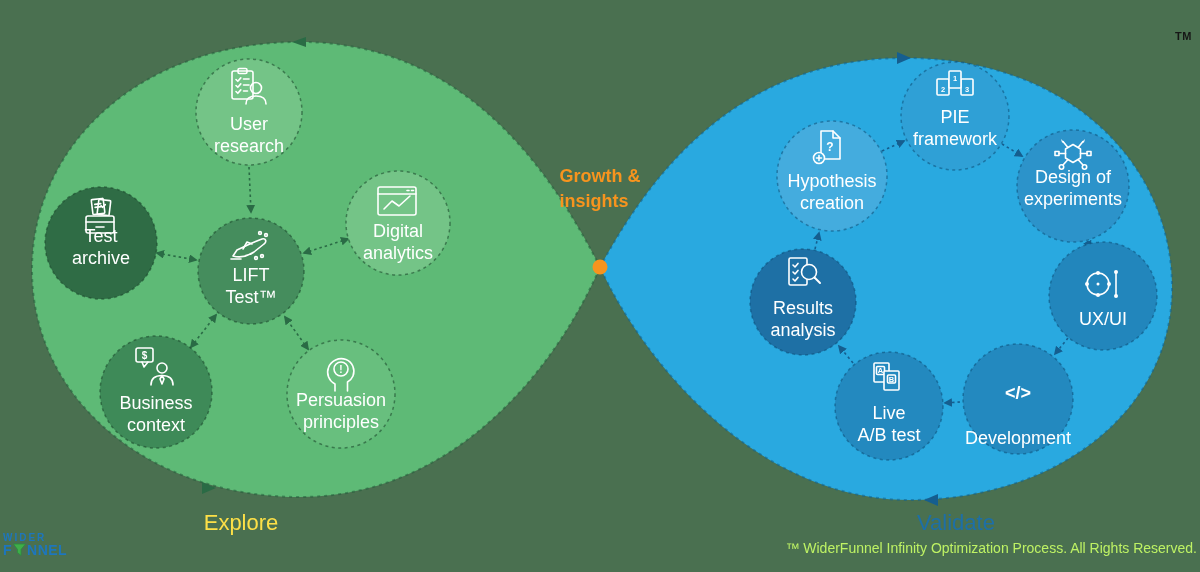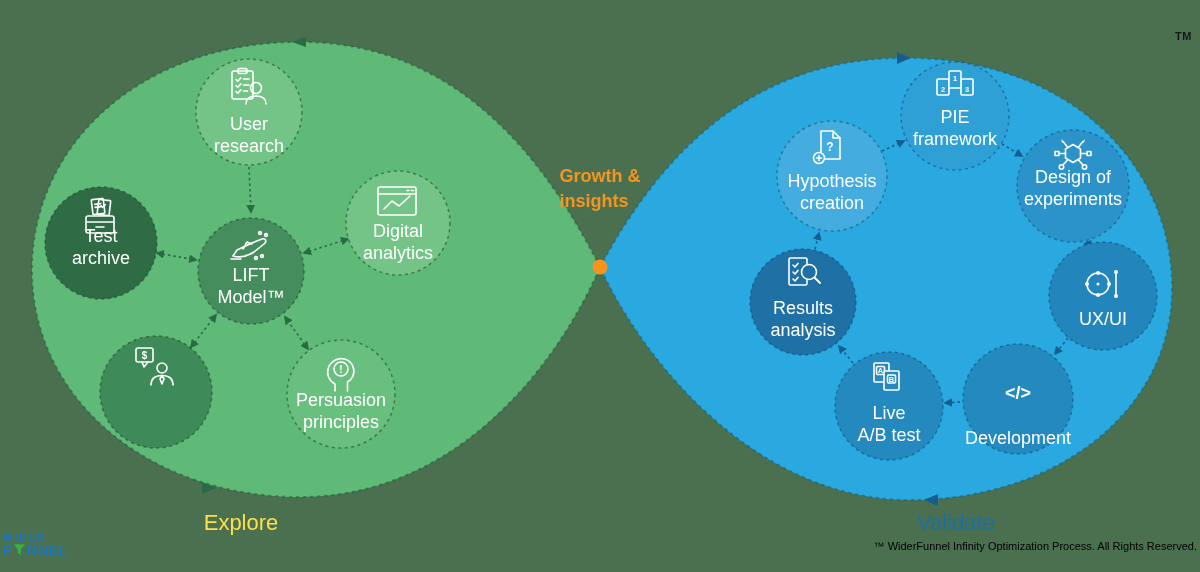--- a/index.html
+++ b/index.html
@@ -6,21 +6,21 @@
   .stage{position:relative;width:1200px;height:572px;background:#4A7050;
          font-family:"Liberation Sans",sans-serif;overflow:hidden;}
   .stage > svg{position:absolute;left:0;top:0;}
   .nlabel{position:absolute;transform:translate(-50%,-50%);color:#fff;font-size:18px;
           line-height:1.2;text-align:center;white-space:pre-line;width:120px;pointer-events:none;}
   .growth{position:absolute;left:600px;top:189px;transform:translate(-50%,-50%);
           color:#F7941E;font-weight:bold;font-size:18px;line-height:1.4;white-space:pre-line;}
   .section{position:absolute;transform:translate(-50%,-50%);font-size:22px;}
   .section.explore{left:241px;top:523px;color:#fde047;}
   .section.validate{left:956px;top:523px;color:#1D6FA7;}
-  .rights{position:absolute;right:3px;top:540px;font-size:11px;color:#000000;}
+  .rights{position:absolute;right:3px;top:540px;font-size:14px;color:#bef264;}
   .tmmark{position:absolute;left:1175px;top:30px;font-size:11px;font-weight:bold;color:#161616;letter-spacing:.5px;}
   .logo{position:absolute;left:3px;top:533px;color:#1D76BD;font-weight:bold;line-height:1.02;}
   .logo .l1{font-size:10px;letter-spacing:2px;}
   .logo .l2{font-size:14px;letter-spacing:.5px;display:flex;align-items:center;}
   .nc{stroke-width:1.5;stroke-dasharray:3 3.5;}
   .nc.g{stroke:rgba(23,66,40,.55);}
   .nc.b{stroke:rgba(10,70,110,.5);}
   .leaf{stroke-width:2;stroke-dasharray:3 4;}
   .conn{fill:none;stroke-dasharray:2.5 3;stroke-width:1.6;}
   .conn.g{stroke:#2A6B45;}
@@ -205,21 +205,23 @@
 <div class="growth">Growth &amp;
 insights</div>
 
 <div class="nlabel" style="left:249px;top:136px;">User
 research</div>
 <div class="nlabel" style="left:101px;top:248px;">Test
 archive</div>
 <div class="nlabel" style="left:398px;top:243px;">Digital
 analytics</div>
 <div class="nlabel" style="left:251px;top:287px;">LIFT
-Model™</div>
+Test™</div>
+<div class="nlabel" style="left:156px;top:415px;">Business
+context</div>
 <div class="nlabel" style="left:341px;top:412px;">Persuasion
 principles</div>
 
 <div class="nlabel" style="left:955px;top:129px;">PIE
 framework</div>
 <div class="nlabel" style="left:832px;top:193px;">Hypothesis
 creation</div>
 <div class="nlabel" style="left:1073px;top:189px;">Design of
 experiments</div>
 <div class="nlabel" style="left:803px;top:320px;">Results

